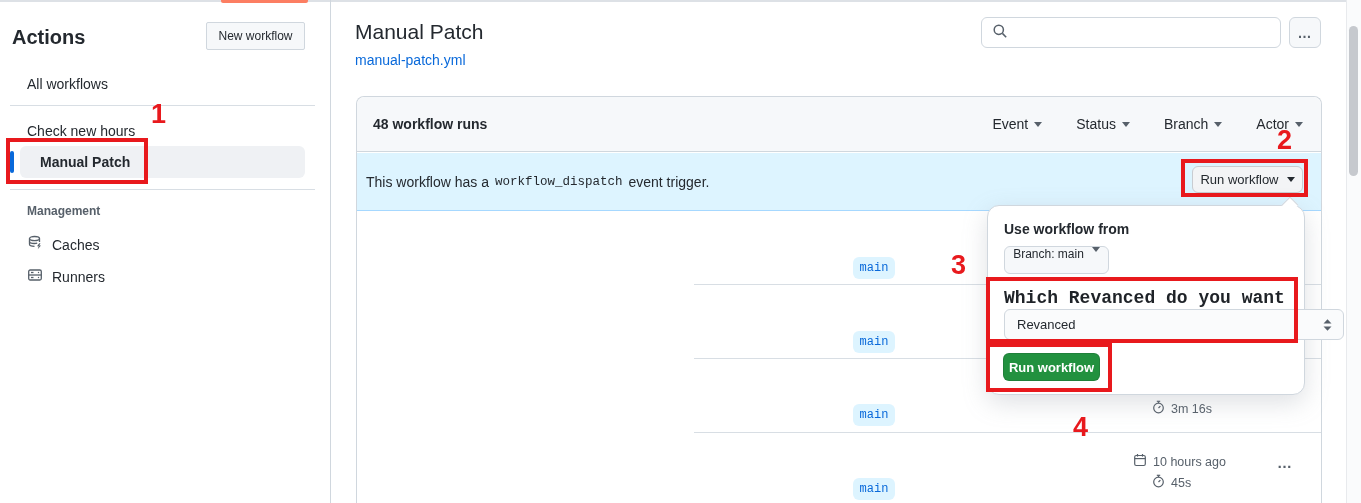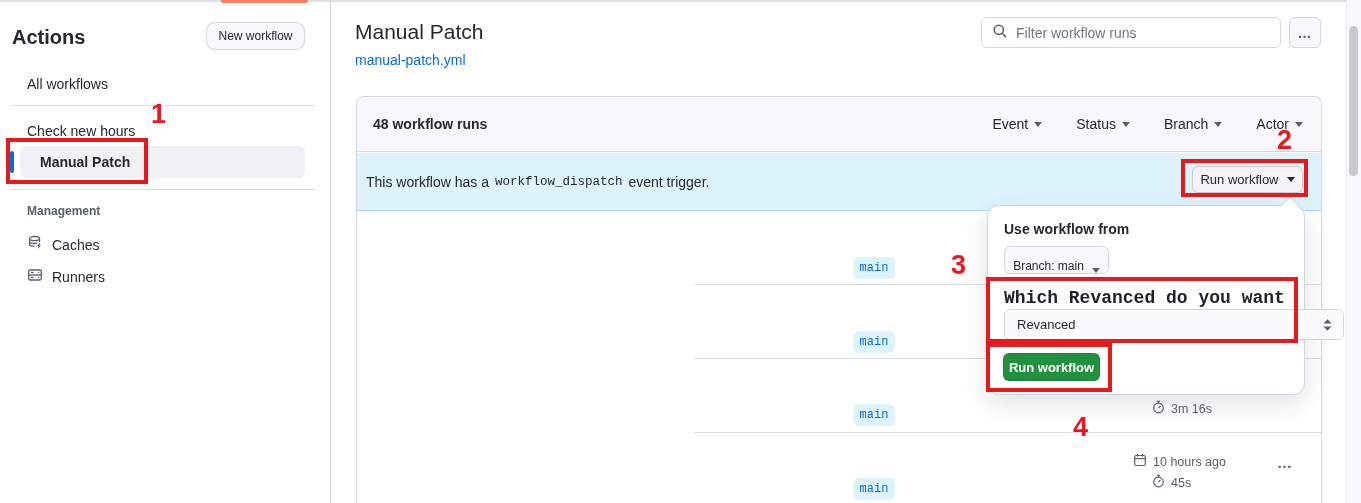--- a/index.html
+++ b/index.html
@@ -15,21 +15,21 @@
   .abs { position: absolute; }
 
   
   .top-line { left:0; top:0; width:1361px; height:2px; background:#dde1e6; }
   .top-accent { left:221px; top:0; width:87px; height:3px; background:#fc7e62; border-radius:0 0 2px 2px; }
 
   
   .sidebar-title { left:12px; top:26px; font-size:20px; font-weight:700; }
   .new-workflow-btn {
     left:206px; top:22px; width:99px; height:28px;
-    background:#f6f8fa; border:1px solid #d0d7de; border-radius:9px;
+    background:#f6f8fa; border:1px solid #d0d7de; border-radius:2px;
     font-size:12px; color:#24292f; display:flex; align-items:center; justify-content:center;
     cursor:pointer;
   }
   .side-item { left:27px; font-size:14px; color:#24292f; }
   .side-divider { left:10px; width:305px; height:1px; background:#d8dee4; }
   .side-selected-bg { left:20px; top:146px; width:285px; height:32px; background:#eff1f4; border-radius:6px; }
   .side-accent-bar { left:10px; top:151px; width:4px; height:22px; background:#0969da; border-radius:3px; }
   .side-selected-label { left:40px; top:154px; font-weight:700; }
   .mgmt-label { left:27px; top:204px; font-size:12px; font-weight:600; color:#57606a; }
   .mgmt-item { display:flex; align-items:center; gap:9px; color:#24292f; }
@@ -110,21 +110,21 @@
   }
   .popup-caret {
     position:absolute; top:-7px; left:296px; width:12px; height:12px;
     background:#ffffff; border-left:1px solid #d0d7de; border-top:1px solid #d0d7de;
     transform:rotate(45deg);
   }
   .popup-heading { position:absolute; left:16px; top:15px; font-weight:700; font-size:14px; }
   .branch-select-btn {
     position:absolute; left:16px; top:40px; width:105px; height:28px;
     background:#f6f8fa; border:1px solid #d0d7de; border-radius:6px;
-    display:flex; align-items:flex-end; justify-content:center; gap:2px;
+    display:flex; align-items:flex-start; justify-content:center; gap:2px;
     font-size:12px; color:#24292f; cursor:pointer;
   }
   .input-label {
     position:absolute; left:16px; top:82px;
     font-family:"Liberation Mono", monospace; font-weight:700; font-size:18px; color:#1f2328;
   }
   .required-mark { color:#cf222e; font-family:"Liberation Sans", sans-serif; margin-left:4px; }
   .revanced-select {
     position:absolute; left:16px; top:103px; width:340px; height:31px;
     background:#fafbfc; border:1px solid #d0d7de; border-radius:6px;
@@ -206,21 +206,20 @@
 <div class="abs page-title">Manual Patch</div>
 <a class="abs file-link">manual-patch.yml</a>
 
 <div class="abs search-box">
   <span>
     <svg width="16" height="16" viewBox="0 0 16 16" fill="none" stroke="#57606a" stroke-width="1.5">
       <circle cx="6.8" cy="6.8" r="4.6"></circle>
       <line x1="10.4" y1="10.4" x2="14.2" y2="14.2"></line>
     </svg>
   </span>
-  <input type="text" placeholder="Filter workflow runs" style="">
 </div>
 <button class="abs kebab-btn">…</button>
 
 <div class="abs panel">
   <div class="panel-header">
     <span class="runs-count">48 workflow runs</span>
     <div class="filters">
       <span class="filter-item">
           <span>Event</span>
           <span class="caret"></span>

